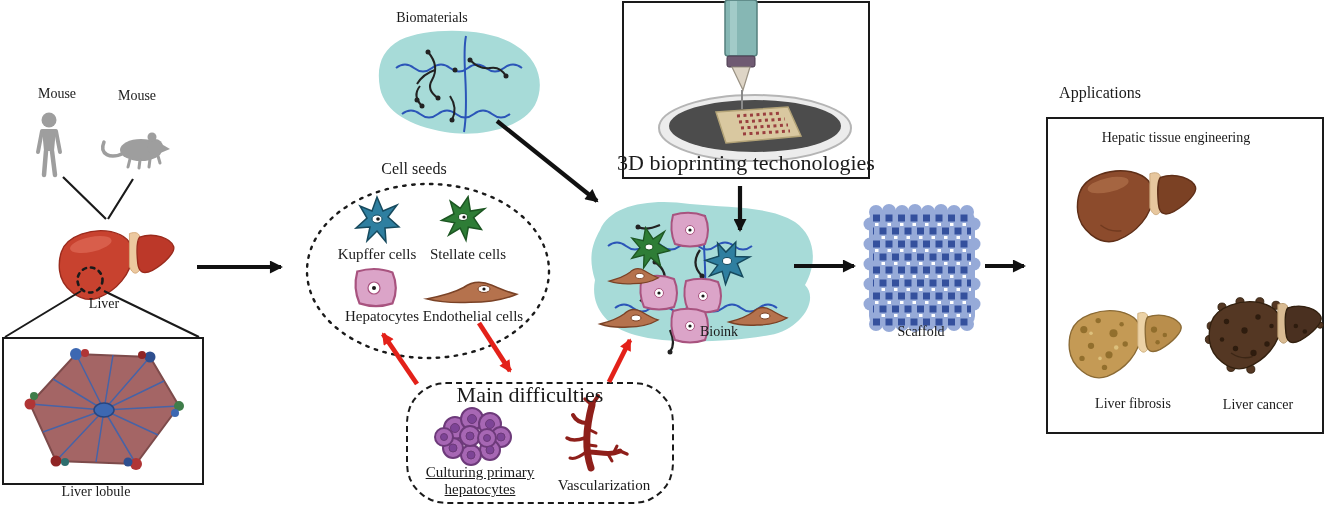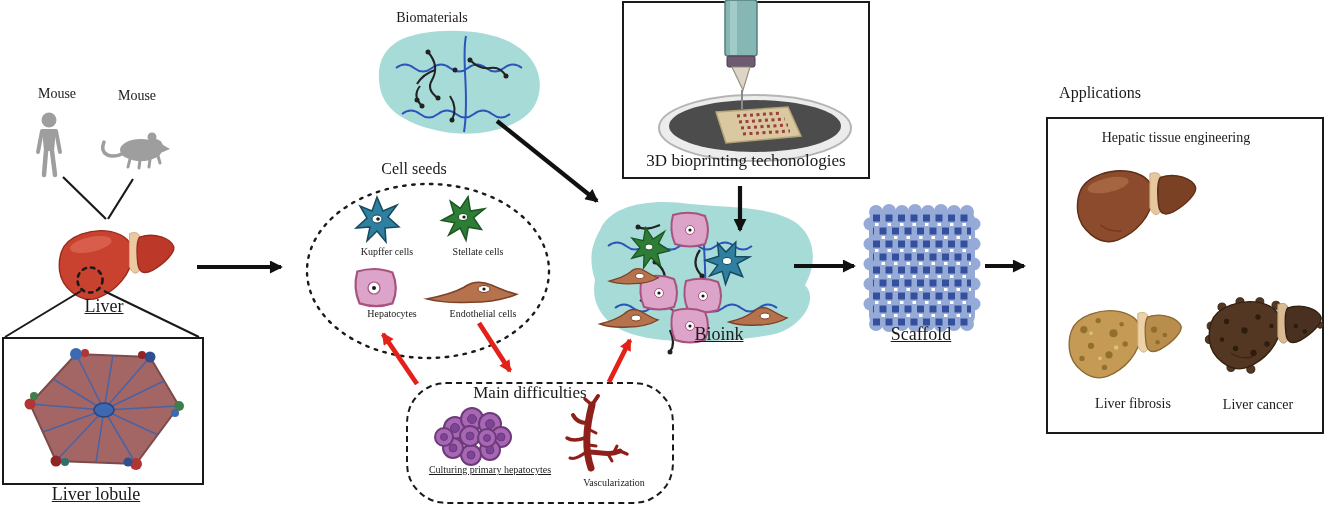--- a/index.html
+++ b/index.html
@@ -4,25 +4,25 @@
 <style>
   html,body{margin:0;padding:0;background:#fff;}
   .canvas{position:relative;width:1328px;height:509px;background:#ffffff;overflow:hidden;
           font-family:"Liberation Serif",serif;color:#1a1a1a;}
   .canvas svg{position:absolute;left:0;top:0;}
   .box{position:absolute;box-sizing:border-box;background:transparent;}
   .solidbox{border:2.5px solid #1a1a1a;}
   .dashbox{border:2.6px dashed #1a1a1a;border-radius:40px;}
   .lbl{position:absolute;transform:translateX(-50%);white-space:nowrap;line-height:1.12;
        text-align:center;color:#1a1a1a;}
-  .fs21{font-size:18px;text-decoration:underline;}
+  .fs21{font-size:14px;}
   .fs20{font-size:16px;}
   .fs19{font-size:14px;}
-  .fs17{font-size:17px;}
-  .fs16{font-size:10px;margin-left:10px;}
+  .fs17{font-size:22px;}
+  .fs16{font-size:15px;}
   .wrap{white-space:normal;width:150px;text-decoration:underline;}
 </style>
 </head>
 <body>
 
 <div class="canvas">
 
   <div class="box solidbox" style="left:2px;top:337px;width:202px;height:148px;border-width:2px;"></div>
   <div class="box solidbox" style="left:622px;top:1px;width:248px;height:178px;border-width:2px;"></div>
   <div class="box solidbox" style="left:1046px;top:117px;width:278px;height:317px;"></div>

